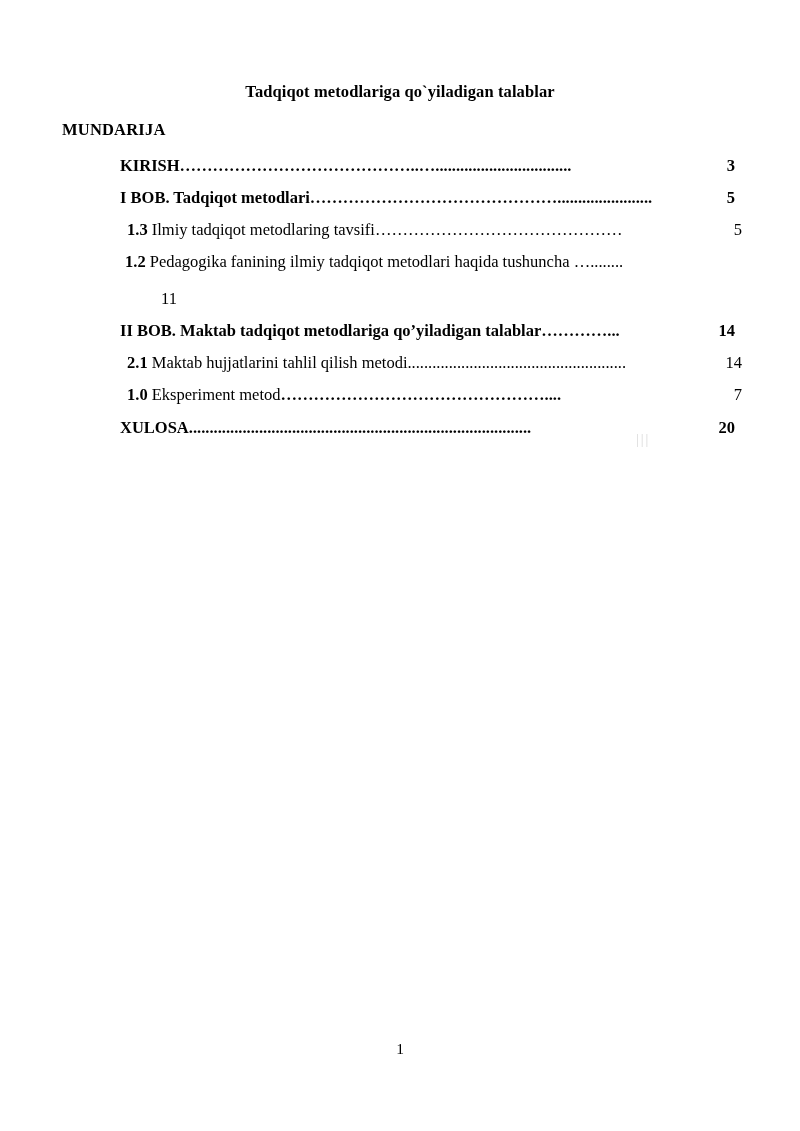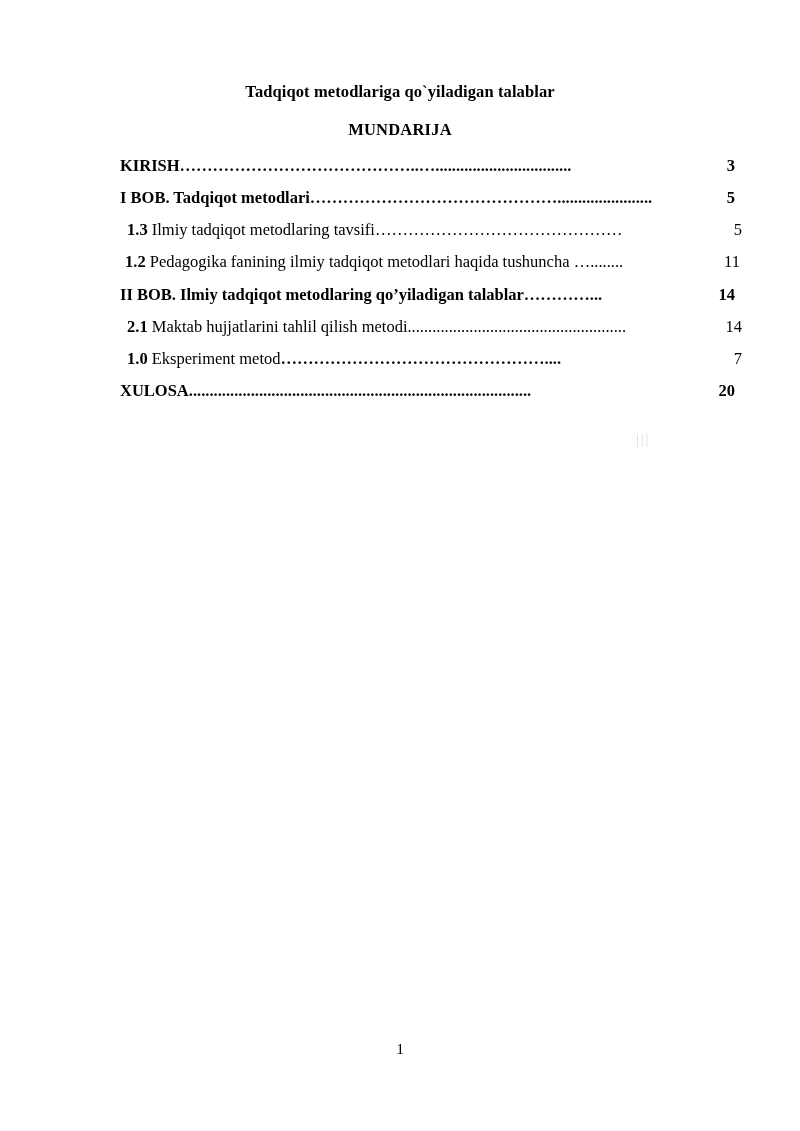--- a/index.html
+++ b/index.html
@@ -29,21 +29,20 @@
   }
   .doc-title {
     text-align: center;
     font-weight: bold;
     font-size: 16.5px;
     color: #000000;
     letter-spacing: 0.1px;
     margin: 0 0 18px 0;
   }
   .doc-subtitle {
-    text-align: center;
     font-weight: bold;
     font-size: 16.5px;
     color: #000;
     margin: 0 0 16px 0;
     letter-spacing: 0.2px;
   }
   .toc {
     margin: 0;
     padding: 0 0 0 58px;
   }
@@ -64,21 +63,21 @@
   }
   .toc-page {
     flex: 0 0 auto;
     width: 46px;
     text-align: right;
     padding-left: 6px;
   }
   .b { font-weight: bold; }
   .n { font-weight: normal; }
   .indent { padding-left: 7px; }
-  .indent2 { padding-left: 5px; }
+  .indent2 { padding-left: 5px; flex-direction: column; }
   .deep { padding-left: 3px; }
   .page-number {
     position: absolute;
     left: 0;
     top: 1040px;
     width: 800px;
     text-align: center;
     font-size: 15.5px;
     color: #000;
   }
@@ -128,21 +127,21 @@
       <div class="toc-row indent2">
         <span class="toc-text">
           <span class="b">1.2</span>
           <span class="n">Pedagogika fanining ilmiy tadqiqot metodlari haqida tushuncha</span><span class="n"> …........</span>
         </span>
         <span class="toc-page n">11</span>
       </div>
 
       <div class="toc-row">
         <span class="toc-text">
-          <span class="b">II BOB. Ilmiy tadqiqot metodlaring qo’yiladigan talablar</span><span class="b">…………...</span>
+          <span class="b">II BOB. Maktab tadqiqot metodlariga qo’yiladigan talablar</span><span class="b">…………...</span>
         </span>
         <span class="toc-page b">14</span>
       </div>
 
       <div class="toc-row indent">
         <span class="toc-text">
           <span class="b">2.1</span>
           <span class="n">Maktab hujjatlarini tahlil qilish metodi</span><span class="n">.....................................................</span>
         </span>
         <span class="toc-page n">14</span>

